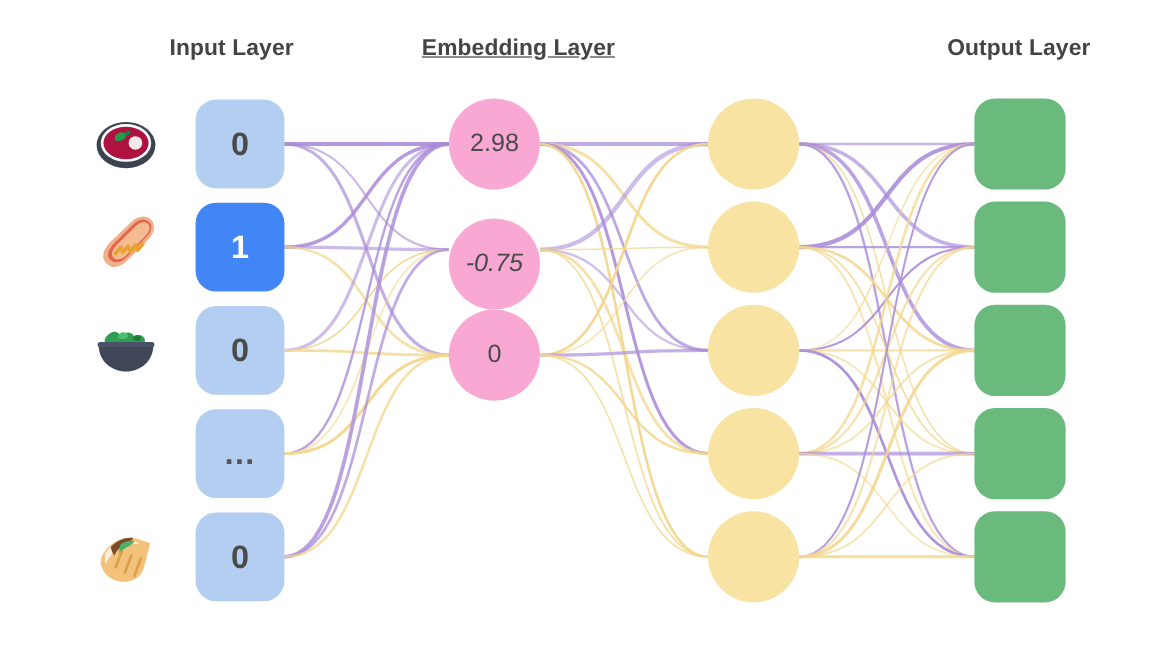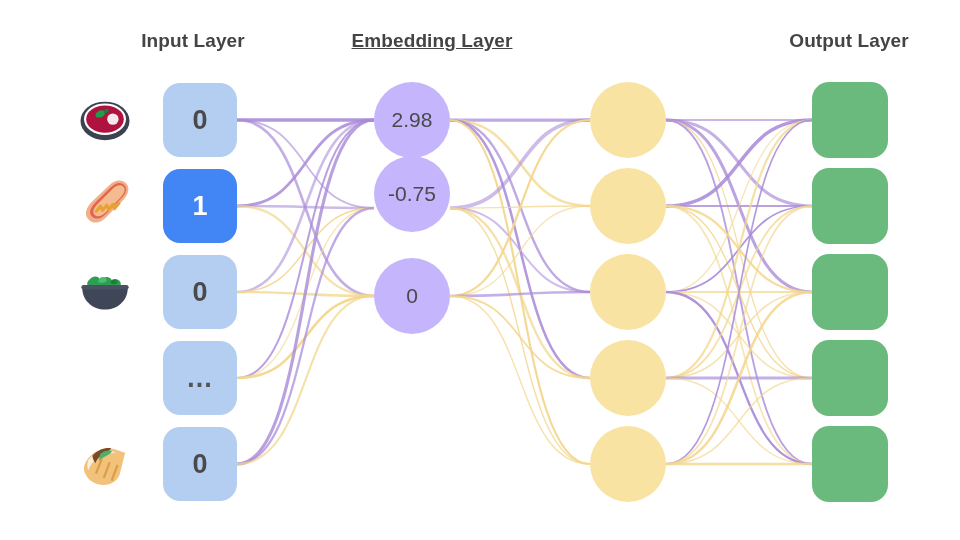--- a/index.html
+++ b/index.html
@@ -16,21 +16,21 @@
     text-align:center;
   }
   .node{position:absolute;display:flex;align-items:center;justify-content:center;}
   .in-box{
     width:74px;height:74px;border-radius:17px;background:#b4cef2;
     color:#4a4a4a;font-size:27px;font-weight:bold;
   }
   .in-box.active{background:#4285f4;color:#ffffff;}
   .in-box.dots{font-size:27px;font-weight:bold;letter-spacing:1px;color:#555555;}
   .emb-circle{
-    width:76px;height:76px;border-radius:50%;background:#c4b5fd;
+    width:76px;height:76px;border-radius:50%;background:#f9a8d4;
     color:#4a4a4a;font-size:21px;font-weight:normal;
   }
   .hid-circle{width:76px;height:76px;border-radius:50%;background:#f8e3a3;}
   .out-box{width:76px;height:76px;border-radius:17px;background:#6bba7d;}
   .icon{position:absolute;width:56px;height:56px;}
   .icon svg{display:block;width:56px;height:56px;}
 </style>
 </head>
 <body>
 
@@ -97,21 +97,21 @@
       <div class="layer-title" style="left: 432px; top: 30px; text-decoration: underline;">Embedding Layer</div>
       <div class="layer-title" style="left: 805px; top: 30px; margin-left: 44px;">Output Layer</div>
     </div>
   <div id="nodes">
       <div class="node in-box" style="left: 163px; top: 83px;">0</div>
       <div class="node in-box active" style="left: 163px; top: 169px;">1</div>
       <div class="node in-box" style="left: 163px; top: 255px;">0</div>
       <div class="node in-box dots" style="left: 163px; top: 341px;">…</div>
       <div class="node in-box" style="left: 163px; top: 427px;">0</div>
       <div class="node emb-circle" style="left: 374px; top: 82px;">2.98</div>
-      <div class="node emb-circle" style="left: 374px; top: 156px;">-0.75</div>
+      <div class="node emb-circle" style="left: 374px; top: 182px; font-style: italic;">-0.75</div>
       <div class="node emb-circle" style="left: 374px; top: 258px;">0</div>
       <div class="node hid-circle" style="left: 590px; top: 82px;"></div>
       <div class="node hid-circle" style="left: 590px; top: 168px;"></div>
       <div class="node hid-circle" style="left: 590px; top: 254px;"></div>
       <div class="node hid-circle" style="left: 590px; top: 340px;"></div>
       <div class="node hid-circle" style="left: 590px; top: 426px;"></div>
       <div class="node out-box" style="left: 812px; top: 82px;"></div>
       <div class="node out-box" style="left: 812px; top: 168px;"></div>
       <div class="node out-box" style="left: 812px; top: 254px;"></div>
       <div class="node out-box" style="left: 812px; top: 340px;"></div>

